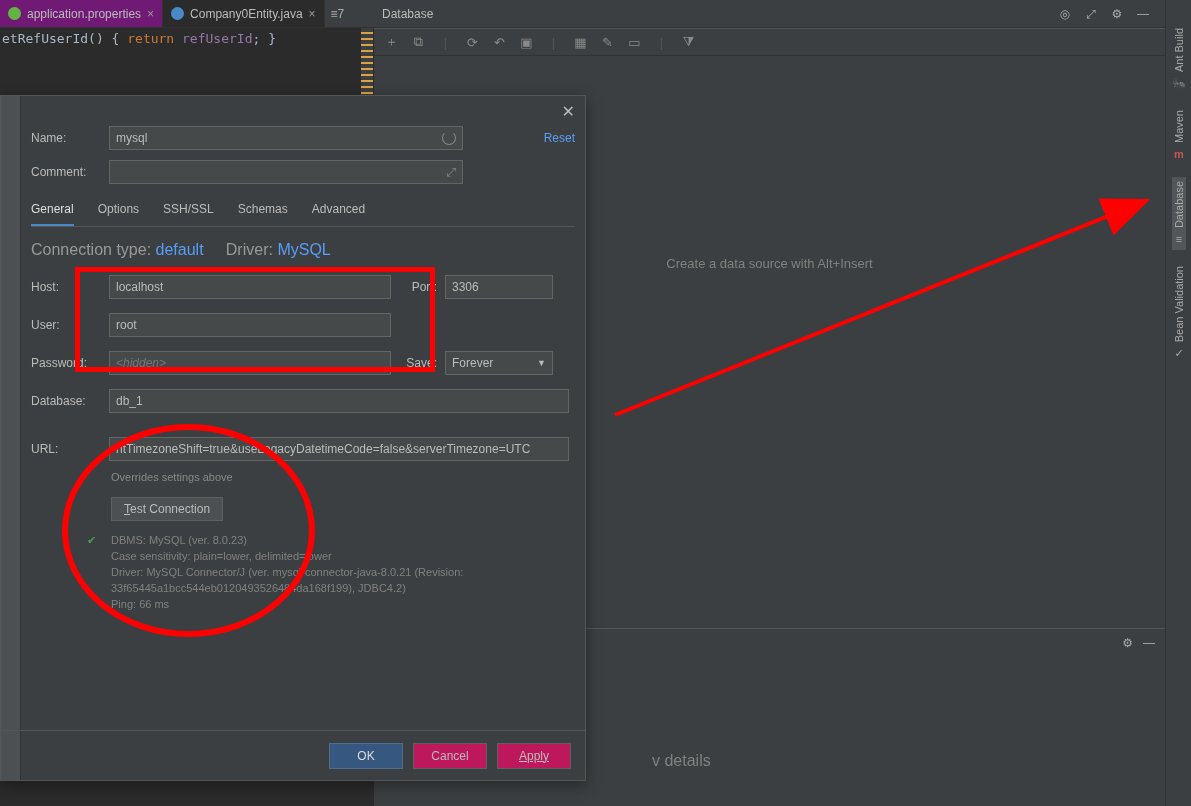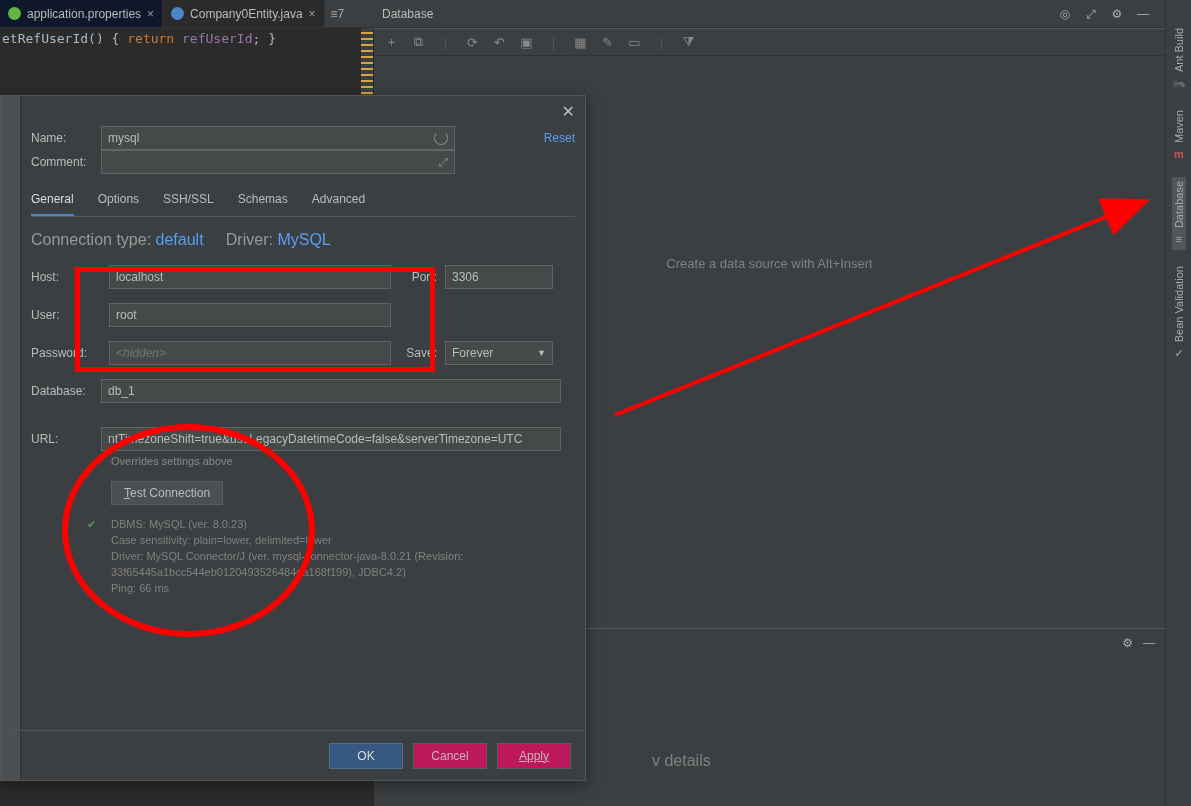--- a/index.html
+++ b/index.html
@@ -20,21 +20,21 @@
   background: #3c3f41;
   display: flex;
   align-items: center;
   border-bottom: 1px solid #323232;
 }
 .tab {
   display: flex;
   align-items: center;
   padding: 0 8px;
   height: 100%;
-  background: #0f172a;
+  background: #701a75;
   border-right: 1px solid #323232;
   gap: 6px;
   font-size: 12px;
 }
 .tab.dark { background: #2b2b2b; }
 .tab-icon {
   width: 13px; height: 13px; display: inline-block;
   border-radius: 50%;
 }
 .tab-close { color: #999; font-size: 12px; }
@@ -151,21 +151,21 @@
   position:absolute;
   left:0;top:30px;right:0;bottom:50px;
   padding:0 10px 10px 30px;
   overflow:hidden;
 }
 .left-strip{
   position:absolute;left:0;top:0;width:20px;height:100%;
   background:#4c5052;
   border-right:1px solid #323232;
 }
-.row{display:flex;align-items:center;}
+.row{display:flex;align-items:center;margin-bottom:10px;gap:8px;}
 .lbl{width:70px;color:#bbb;}
 .input{
   background:#45494a;border:1px solid #646464;color:#bbb;
   padding:3px 6px;font-size:12px;height:24px;
 }
 .input.wide{width:354px;}
 .name-input{width:354px;display:flex;align-items:center;justify-content:space-between;}
 .reset{color:#589df6;font-size:12px;margin-left:auto;}
 .expand-icon{color:#888;font-size:12px;}
 .loading-circ{width:14px;height:14px;border:1.5px solid #888;border-radius:50%;border-top-color:transparent;}

